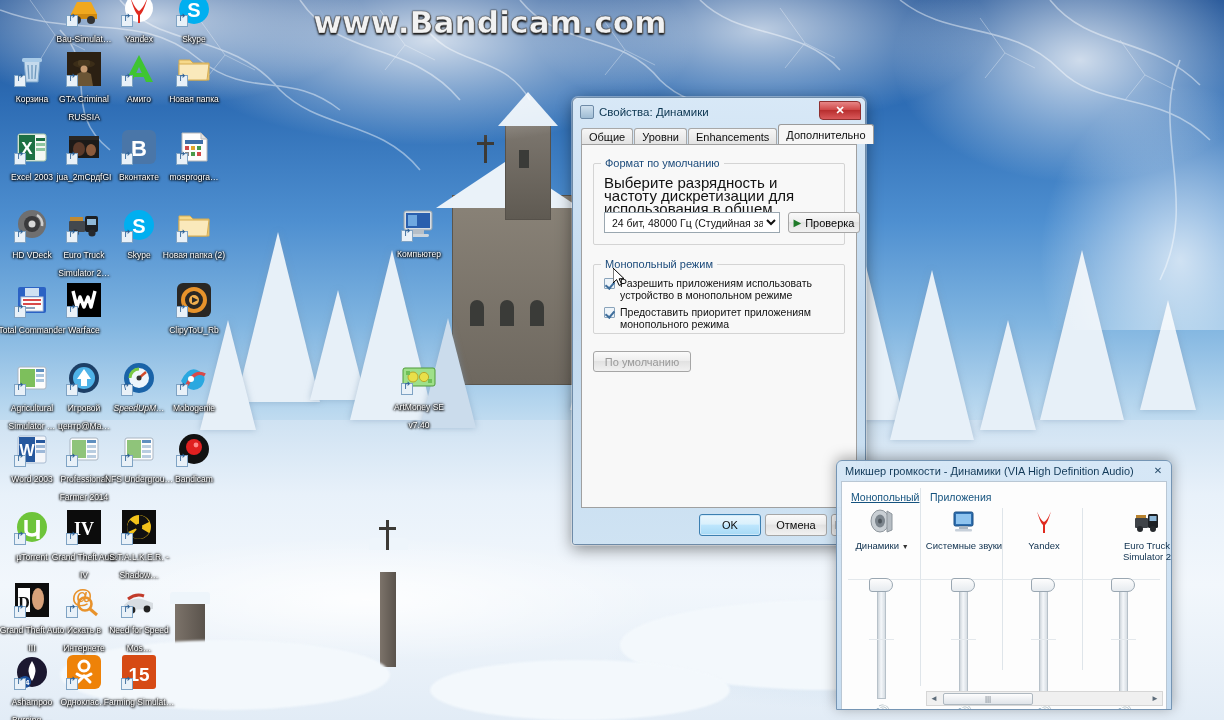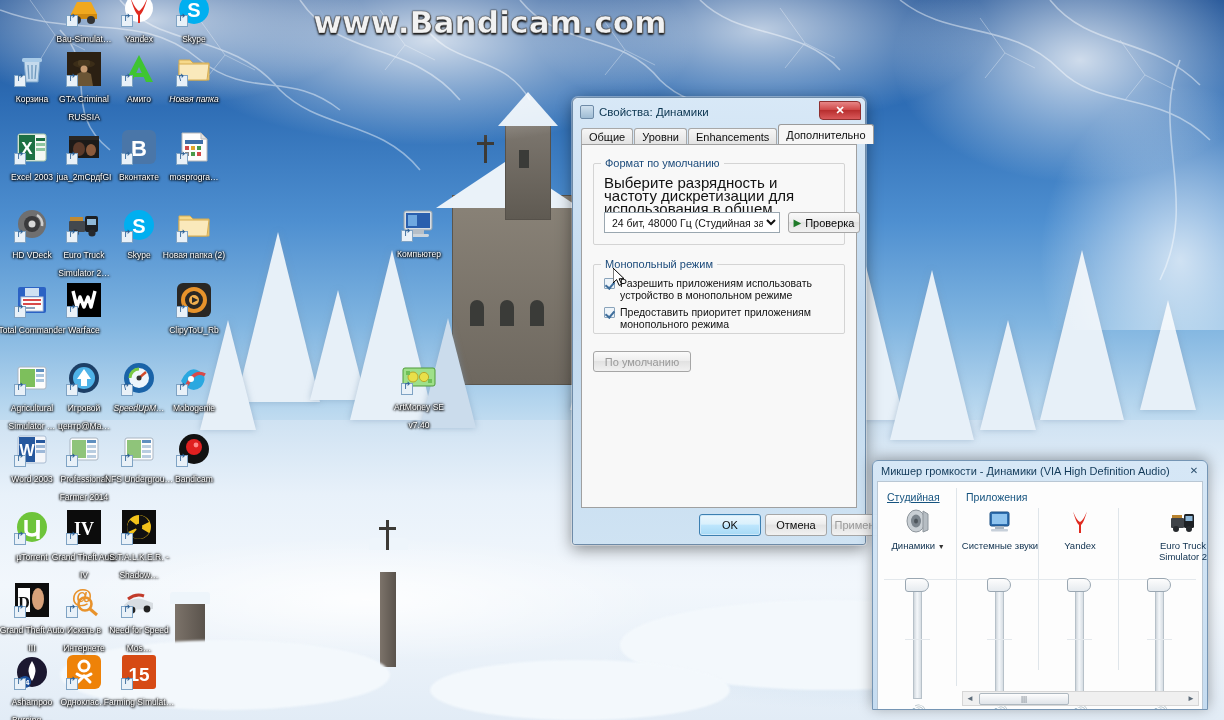--- a/index.html
+++ b/index.html
@@ -215,21 +215,21 @@
   }
   .chk:after {
     content: ""; position: absolute; left: 2px; top: 1px;
     width: 4px; height: 7px; border: solid #3f6e9c;
     border-width: 0 2px 2px 0; transform: rotate(40deg);
   }
   .chktext { font-size: 10.5px; line-height: 12px; color: #111; }
 
   
   #mixer {
-    position: absolute; left: 872px; top: 460px; width: 336px; height: 250px;
+    position: absolute; left: 836px; top: 460px; width: 336px; height: 250px;
     border: 1px solid #7595b4; border-radius: 6px 6px 0 0;
     background: linear-gradient(180deg, rgba(214,231,246,.97) 0%, rgba(196,219,240,.95) 100%);
     box-shadow: 0 -2px 14px rgba(0,0,0,.35);
     overflow: hidden;
   }
   .mixer-title {
     position: absolute; left: 0; top: 0; right: 0; height: 20px;
     font-size: 11px; color: #123a59; display: flex; align-items: center;
     padding-left: 8px;
   }
@@ -382,21 +382,21 @@
             <rect width="34" height="34" fill="#2b2013"></rect>
             <ellipse cx="17" cy="12" rx="11" ry="4" fill="#3b2d18"></ellipse>
             <rect x="11" y="8" width="12" height="6" rx="2" fill="#4a3a20"></rect>
             <path d="M8 34 L10 22 Q17 17 24 22 L26 34 Z" fill="#6b5535"></path>
             <circle cx="17" cy="17" r="3.5" fill="#c69b72"></circle>
           </svg><span class="shortcut-arrow"></span></span><span class="lbl">GTA Criminal RUSSIA</span></div>
       <div class="dicon" style="left: 103px; top: 52px;"><span class="glyph"><svg width="34" height="34" viewBox="0 0 34 34">
             <path d="M17 3 L31 30 L24 30 L17 15 L10 30 L3 30 Z" fill="#3fc531"></path>
             <rect x="11" y="21" width="12" height="4" fill="#3fc531"></rect>
           </svg><span class="shortcut-arrow"></span></span><span class="lbl">Амиго</span></div>
-      <div class="dicon" style="left: 158px; top: 52px; font-style: italic;"><span class="glyph"><svg width="34" height="34" viewBox="0 0 34 34">
+      <div class="dicon" style="left: 158px; top: 52px;"><span class="glyph"><svg width="34" height="34" viewBox="0 0 34 34">
             <path d="M2 8 L13 8 L16 11 L32 11 L32 28 L2 28 Z" fill="#f6d98a" stroke="#d6ad52"></path>
             <path d="M2 12 L32 12 L30 28 L2 28 Z" fill="#fae9bb" stroke="#d6ad52"></path>
           </svg><span class="shortcut-arrow"></span></span><span class="lbl">Новая папка</span></div>
       <div class="dicon" style="left: -4px; top: 130px;"><span class="glyph"><svg width="34" height="34" viewBox="0 0 34 34">
             <rect x="3" y="4" width="28" height="27" rx="2" fill="#f4f8f4" stroke="#aac9aa"></rect>
             <rect x="4" y="5" width="16" height="25" fill="#1d7044"></rect>
             <text x="12" y="24" font-size="17" font-family="Liberation Sans" fill="#fff" text-anchor="middle" font-weight="bold">X</text>
             <rect x="21" y="8" width="9" height="3" fill="#1d7044"></rect>
             <rect x="21" y="13" width="9" height="3" fill="#8dc59f"></rect>
             <rect x="21" y="18" width="9" height="3" fill="#8dc59f"></rect>
@@ -639,21 +639,21 @@
   </div>
 
   <div id="mixer">
     <div class="mixer-title">
       <span>Микшер громкости - Динамики (VIA High Definition Audio)</span>
     </div>
     <div class="mixer-close">✕</div>
 
     <div class="mixer-body">
 
-      <div class="mx-sec-label" style="left:9px; top:9px; text-decoration:underline;">Студийная</div>
+      <div class="mx-sec-label" style="left:9px; top:9px; text-decoration:underline;">Монопольный</div>
       <div class="mx-sec-label" style="left:88px; top:9px;">Приложения</div>
 
       <div class="mx-sep" style="left:78px; top:6px; bottom:23px;"></div>
       <div class="mx-sep" style="left:160px; top:26px; bottom:39px;"></div>
       <div class="mx-sep" style="left:240px; top:26px; bottom:39px;"></div>
       <div class="mx-hline" style="left:6px; right:6px; top:97px;"></div>
 
       <div class="mx-col" style="left:0px; top:24px;">
         <div class="icoholder">
           <svg width="26" height="28" viewBox="0 0 26 28">

